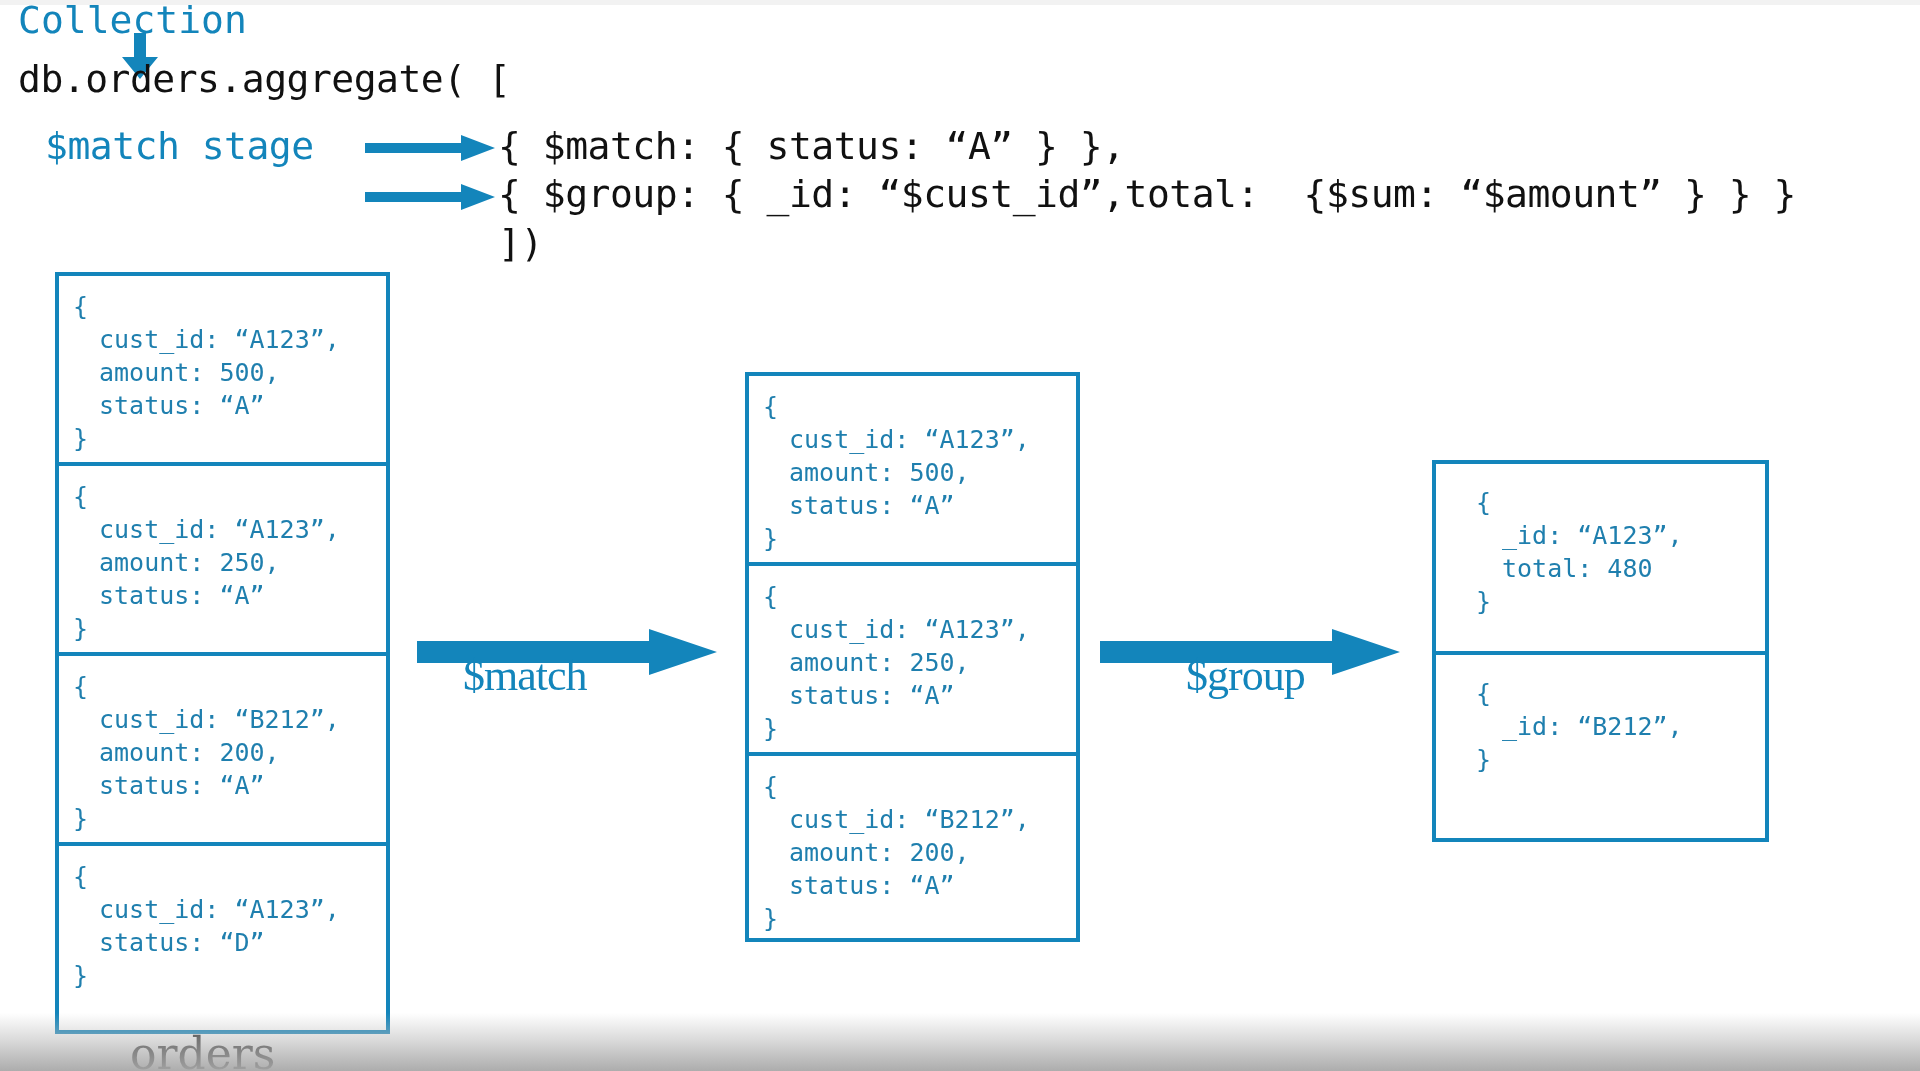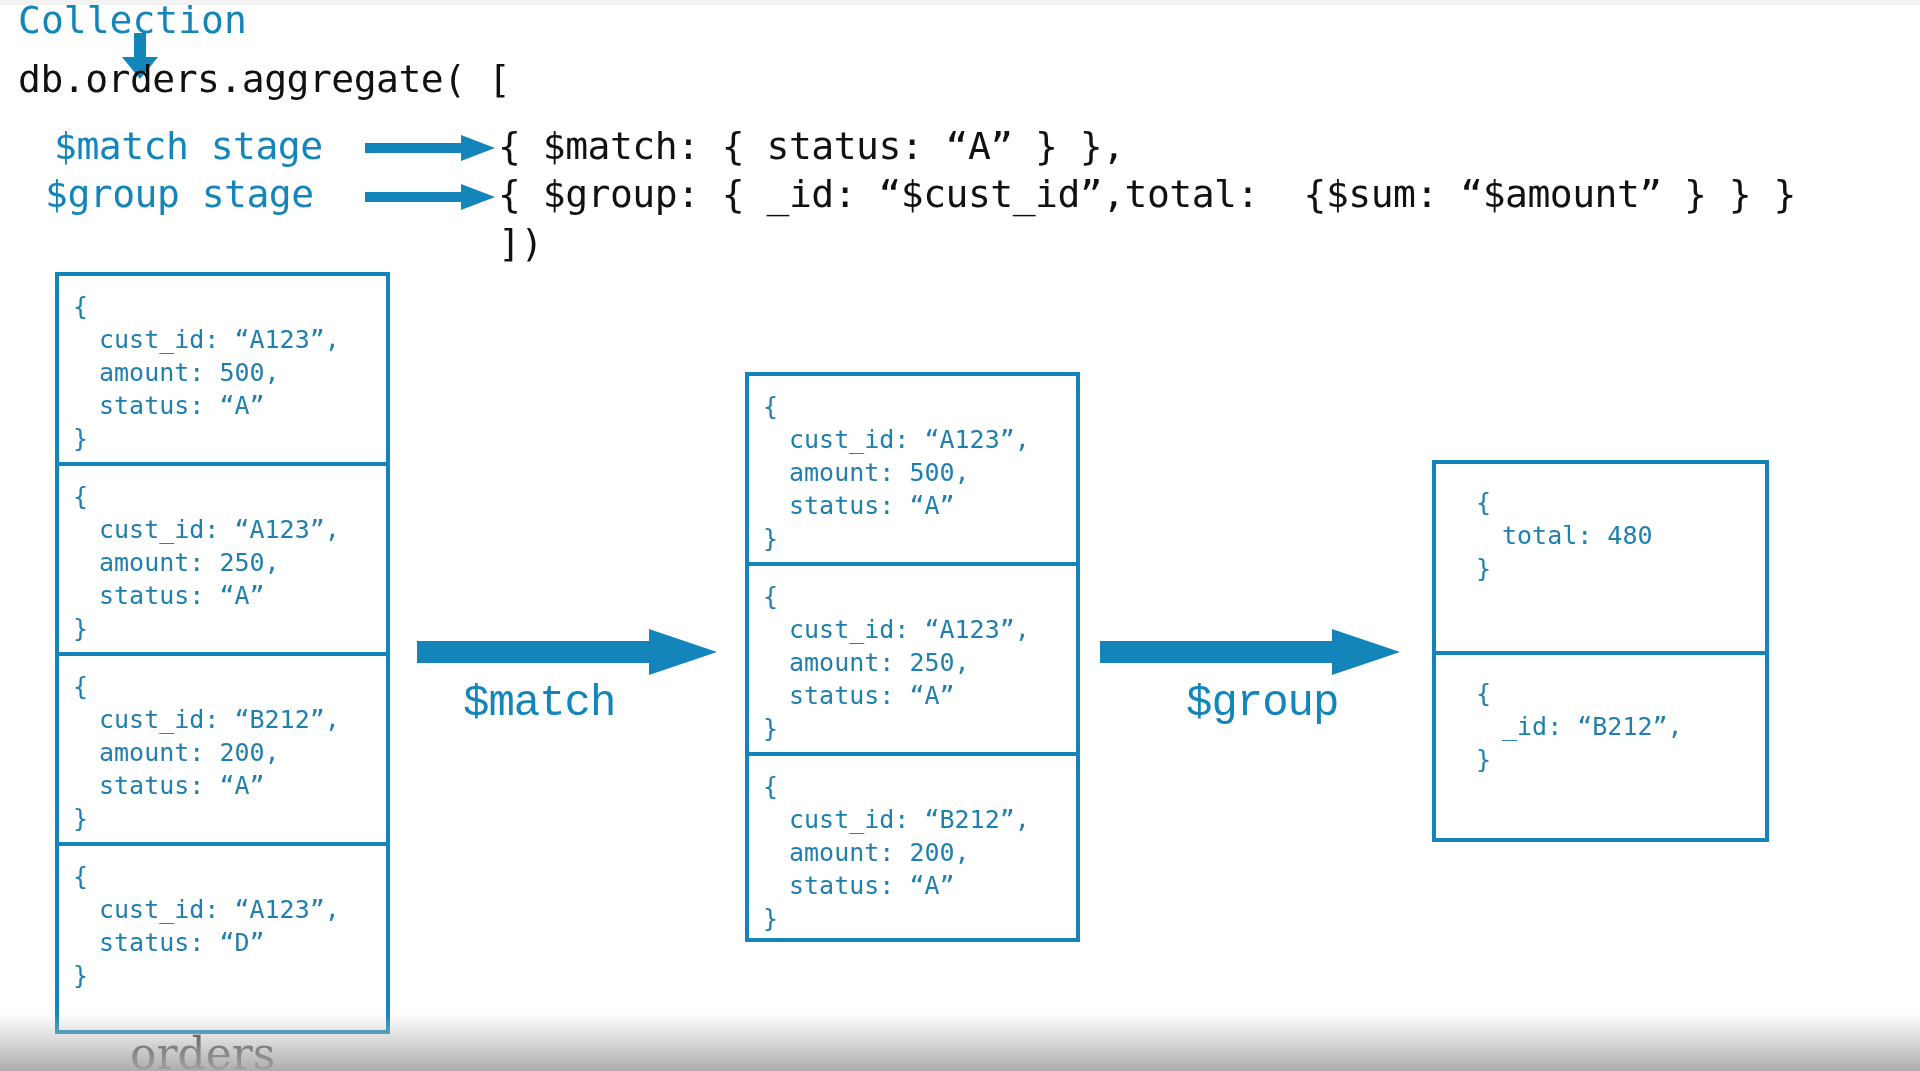--- a/index.html
+++ b/index.html
@@ -51,21 +51,21 @@
   .code-line.l4 { left: 498px; top: 221px; }
 
   .stage-label {
     position: absolute;
     font-family: "DejaVu Sans Mono", monospace;
     font-size: 38px;
     color: #1385bb;
     white-space: pre;
     letter-spacing: -0.5px;
   }
-  .stage-label.s1 { left: 45px; top: 124px; margin-left: 9px; }
+  .stage-label.s1 { left: 45px; top: 124px; }
   .stage-label.s2 { left: 45px; top: 172px; }
 
   .thin-arrow {
     position: absolute;
     height: 26px;
     width: 130px;
   }
   .thin-arrow.a1 { left: 365px; top: 135px; }
   .thin-arrow.a2 { left: 365px; top: 184px; }
 
@@ -102,26 +102,25 @@
   .big-arrow {
     position: absolute;
     width: 300px;
     height: 46px;
   }
   .big-arrow.m { left: 417px;  top: 629px; }
   .big-arrow.g { left: 1100px; top: 629px; }
 
   .big-arrow-label {
     position: absolute;
-    font-family: Liberation Mono, monospace;
+    font-family: Liberation Serif, serif;
     font-size: 44px;
     color: #1385bb;
     white-space: pre;
     letter-spacing: -1px;
-    margin-top: 28px;
   }
   .big-arrow-label.m { left: 463px;  top: 650px; }
   .big-arrow-label.g { left: 1186px; top: 650px; }
 
   
   .collection-name {
     position: absolute;
     left: 130px;
     top: 1028px;
     font-family: "DejaVu Serif", "Liberation Serif", serif;
@@ -166,21 +165,20 @@
 
   <div class="code-line l1">db.orders.aggregate( [</div>
 
   <div class="stage-label s1">$match stage</div>
   <div class="thin-arrow a1">
     <svg width="130" height="26" viewBox="0 0 130 26" xmlns="http://www.w3.org/2000/svg">
       <path d="M0 8 L96 8 L96 0 L130 13 L96 26 L96 18 L0 18 Z" fill="#1385bb"></path>
     </svg>
   </div>
 
-  <div class="stage-label s2">$group stage</div>
   <div class="thin-arrow a2">
     <svg width="130" height="26" viewBox="0 0 130 26" xmlns="http://www.w3.org/2000/svg">
       <path d="M0 8 L96 8 L96 0 L130 13 L96 26 L96 18 L0 18 Z" fill="#1385bb"></path>
     </svg>
   </div>
 
   <div class="code-line l2">{ $match: { status: “A” } },</div>
   <div class="code-line l3">{ $group: { _id: “$cust_id”,total:  {$sum: “$amount” } } }</div>
   <div class="code-line l4">])</div>
 
@@ -248,20 +246,21 @@
   <div class="big-arrow g">
     <svg width="300" height="46" viewBox="0 0 300 46" xmlns="http://www.w3.org/2000/svg">
       <path d="M0 12 L232 12 L232 0 L300 23 L232 46 L232 34 L0 34 Z" fill="#1385bb"></path>
     </svg>
   </div>
   <div class="big-arrow-label g">$group</div>
 
   <div class="doc-stack col3">
     <div class="doc">
       <div class="doc-line">{</div>
+      <div class="doc-line" style="padding-left:26px">_id: “A123”,</div>
       <div class="doc-line" style="padding-left:26px">total: 480</div>
       <div class="doc-line">}</div>
     </div>
     <div class="doc">
       <div class="doc-line">{</div>
       <div class="doc-line" style="padding-left:26px">_id: “B212”,</div>
       <div class="doc-line">}</div>
     </div>
   </div>
 

